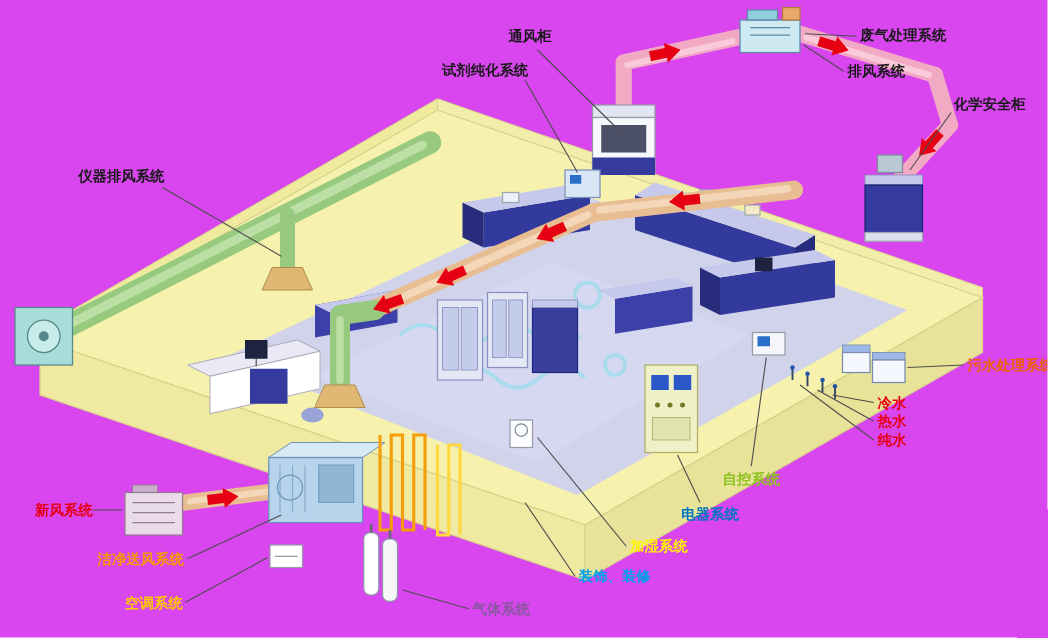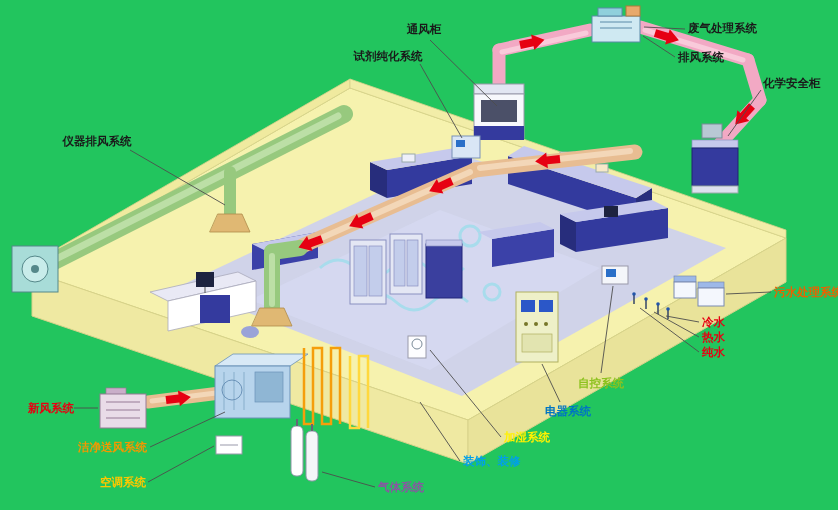--- a/index.html
+++ b/index.html
@@ -1,16 +1,16 @@
 <!DOCTYPE html>
 <html><head>
 <meta charset="utf-8">
 <style>
   html,body{margin:0;padding:0;background:#ffffff;}
-  .stage{position:relative;width:838px;height:510px;background:#22c55e;overflow:hidden;
+  .stage{position:relative;width:838px;height:510px;background:#d946ef;overflow:hidden;
          font-family:"Liberation Sans","DejaVu Sans",sans-serif;}
   svg{display:block;}
   .lbl{font-family:"Liberation Sans","DejaVu Sans",sans-serif;font-size:11.5px;font-weight:600;}
   .leader{stroke:#4d4d4d;stroke-width:0.9;fill:none;}
 </style>
 </head>
 <body>
 
 <div class="stage">
 <svg width="838" height="510" viewBox="0 0 838 510" xmlns="http://www.w3.org/2000/svg">

